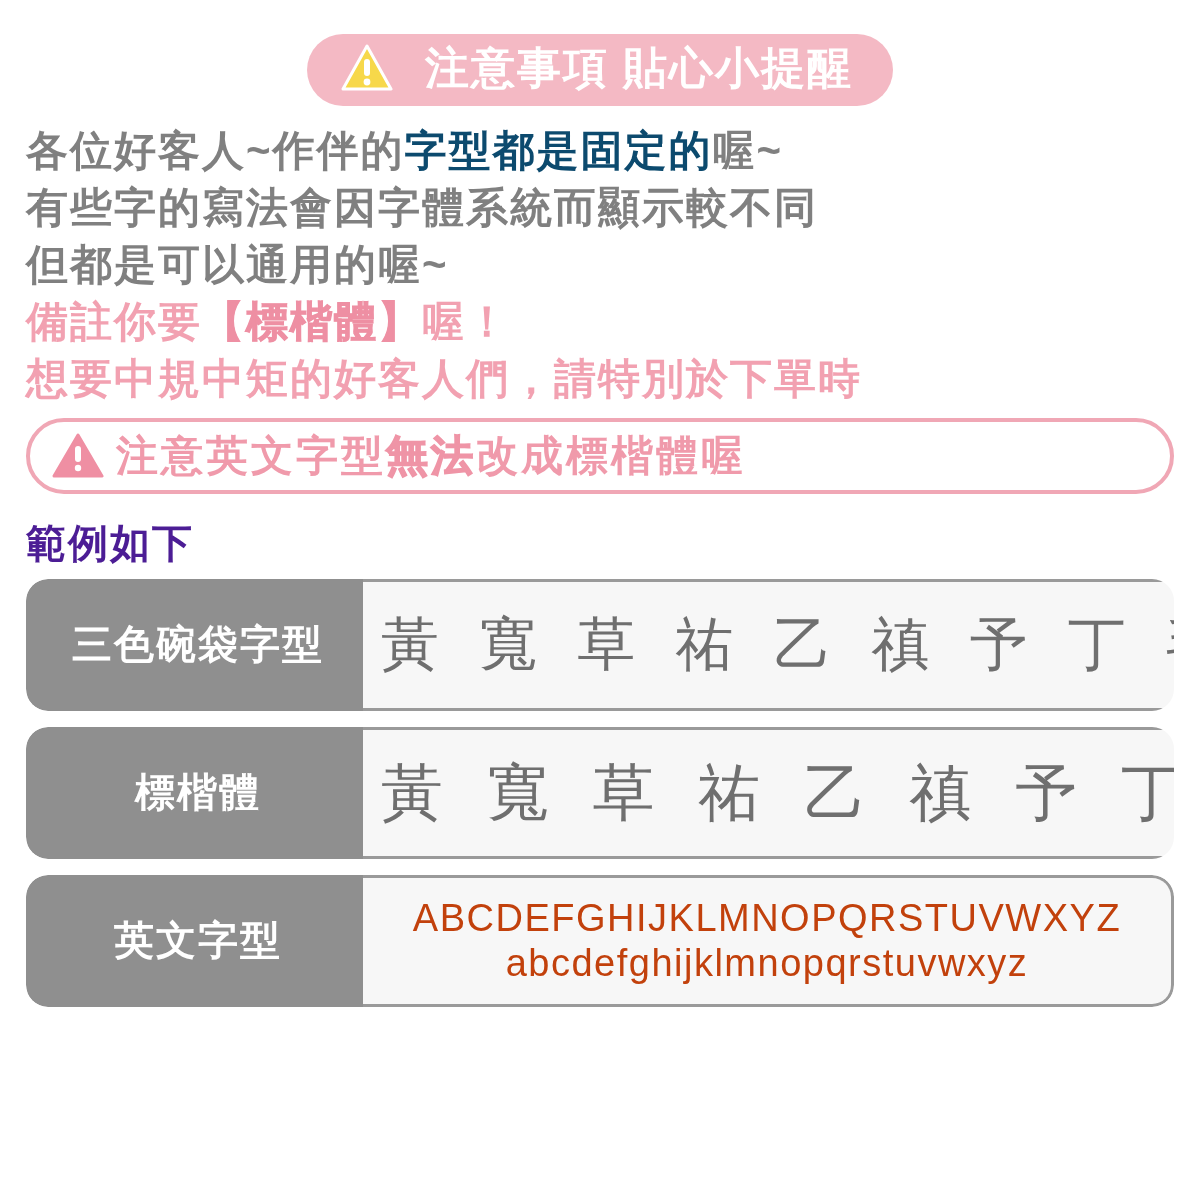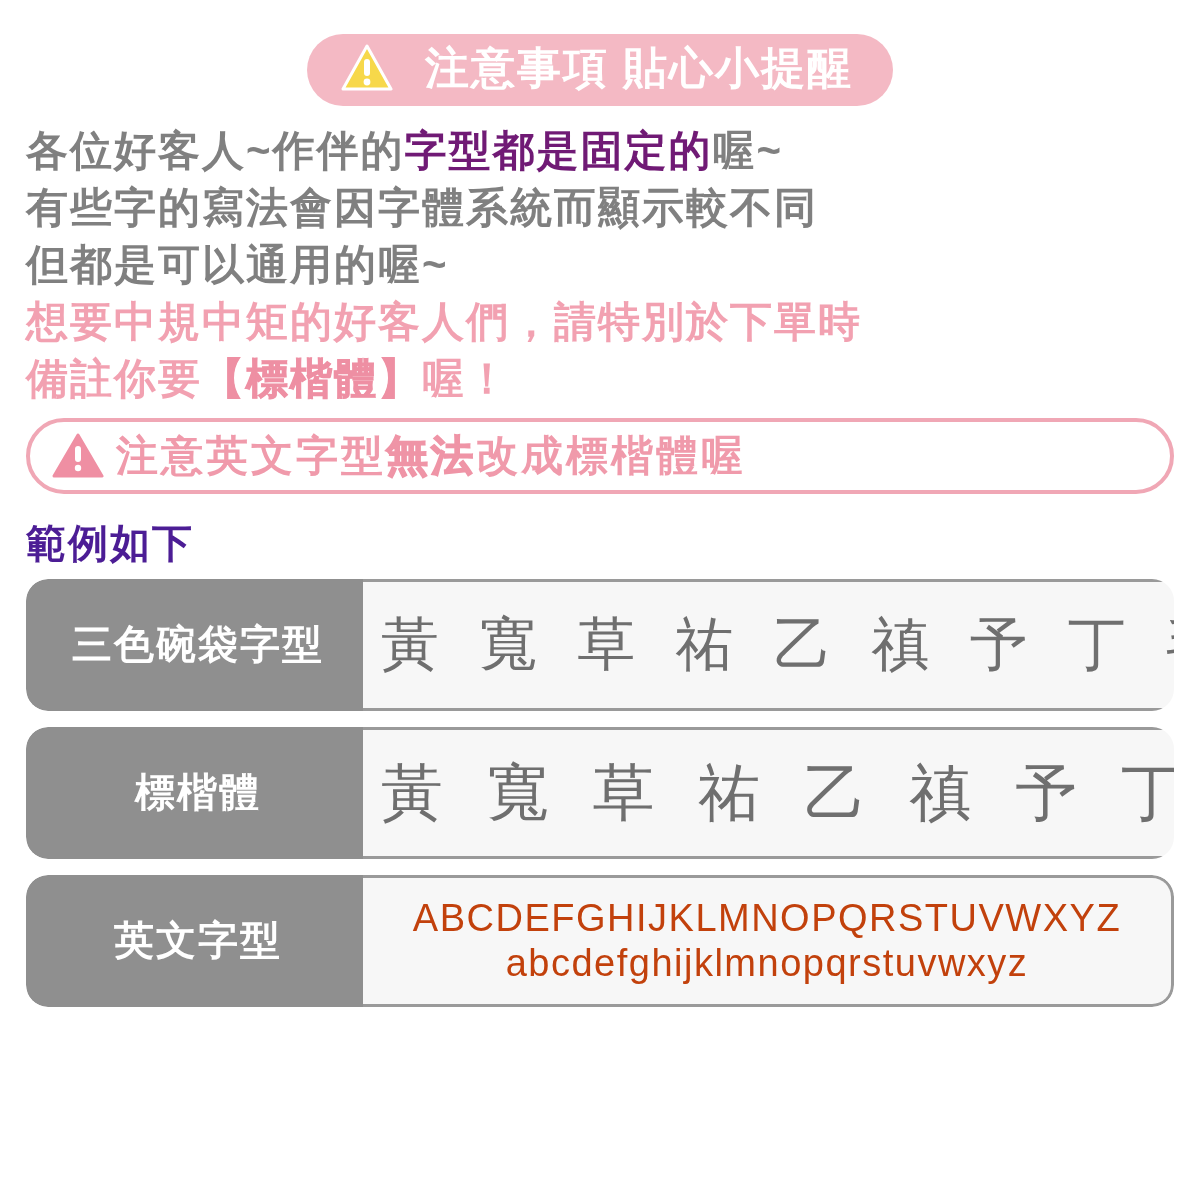--- a/index.html
+++ b/index.html
@@ -54,21 +54,21 @@
   
   .para {
     margin-top: 16px;
     font-size: 42px;
     line-height: 1.36;
     letter-spacing: 2px;
     color: #808080;
     font-weight: bold;
   }
   .para .ln { white-space: nowrap; }
-  .pink { color: #701a75; }
+  .pink { color: #0c4a6e; }
   .pinkline { color: #f2a1b1; }
   .bracket-emph {
     color: #ee8fa3;
     -webkit-text-stroke: 1px #ee8fa3;
   }
 
   
   .notice {
     margin-top: 10px;
     border: 4px solid #f0a7b5;
@@ -192,22 +192,22 @@
         <circle cx="26" cy="38" r="3.4" fill="#ffffff"></circle>
       </svg>
       <div class="header-text">注意事項 貼心小提醒</div>
     </div>
   </div>
 
   <div class="para">
     <div class="ln"><span>各位好客人~作伴的</span><span class="pink">字型都是固定的</span><span>喔~</span></div>
     <div class="ln">有些字的寫法會因字體系統而顯示較不同</div>
     <div class="ln">但都是可以通用的喔~</div>
+    <div class="ln pinkline"><span>備註你要</span><span class="bracket-emph">【標楷體】</span><span>喔！</span></div>
     <div class="ln pinkline">想要中規中矩的好客人們，請特別於下單時</div>
-    <div class="ln pinkline"><span>備註你要</span><span class="bracket-emph">【標楷體】</span><span>喔！</span></div>
   </div>
 
   <div class="notice">
     <svg class="notice-tri" viewBox="0 0 52 46">
       <path d="M26 2 L50 43 L2 43 Z" fill="#ef8fa3" stroke="#ef8fa3" stroke-width="3" stroke-linejoin="round"></path>
       <rect x="23" y="13" width="6" height="16" rx="3" fill="#ffffff"></rect>
       <circle cx="26" cy="35" r="3.2" fill="#ffffff"></circle>
     </svg>
     <div class="notice-text"><span>注意英文字型</span><span class="strong">無法</span><span>改成標楷體喔</span></div>
   </div>

